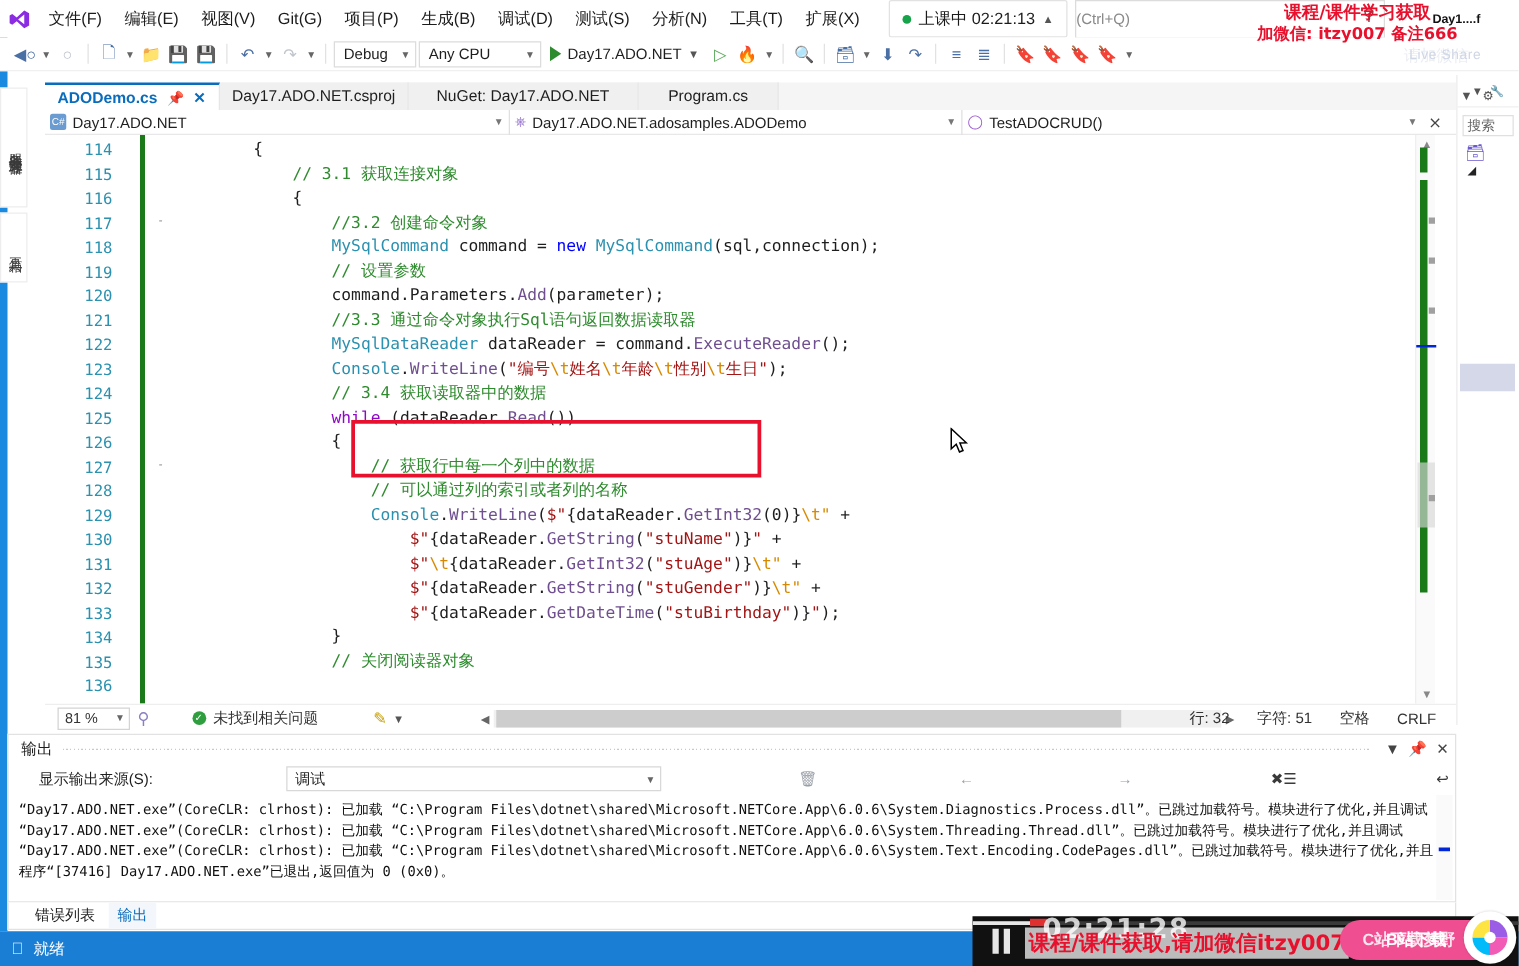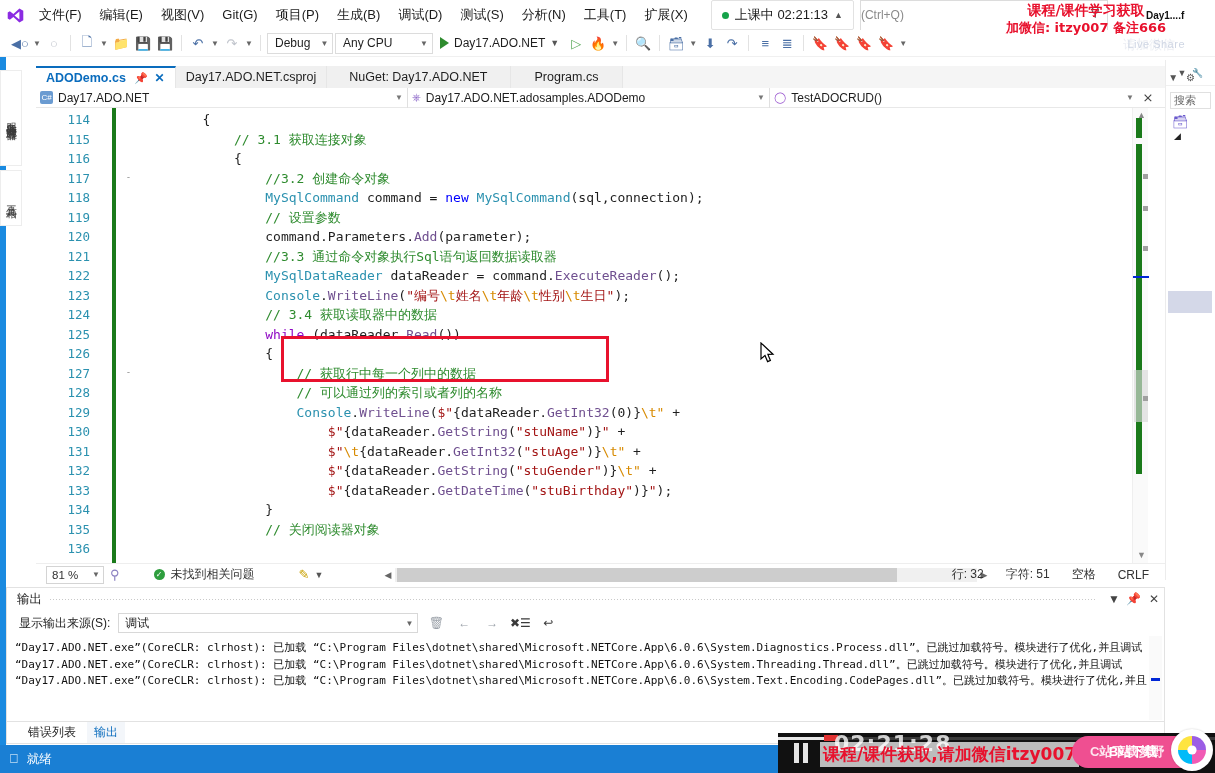--- a/index.html
+++ b/index.html
@@ -173,21 +173,21 @@
     border:1px solid #e2e2e2;
   }
   #out-header{
     height:22px; display:flex; align-items:center; padding-left:10px; font-size:12.5px;
     background:#ffffff; position:relative;
   }
   #out-header .dots{ flex:1; height:1px; margin:0 8px;
     background-image:repeating-linear-gradient(to right,#c9c9c9 0 1px,transparent 1px 3px); }
   #out-header .ctl{ width:20px; text-align:center; font-size:12px; color:#444; }
   #out-toolbar{
-    height:26px; display:flex; align-items:center; padding-left:12px; gap:8px; font-size:12px;
+    height:26px; display:flex; align-items:center; padding-left:24px; gap:8px; font-size:12px;justify-content:space-between;
   }
   #out-src-label{ color:#1e1e1e; }
   #out-src-combo{
     width:300px; height:20px; border:1px solid #d8d8d8; background:#fff; display:flex;
     align-items:center; padding:0 4px 0 6px; font-size:12px;
   }
   #out-src-combo .cc{ margin-left:auto; font-size:8px; color:#666; }
   .otb{ width:20px;height:20px;display:flex;align-items:center;justify-content:center;
         font-size:12px;color:#9aa0a8; }
   .otb.on{ color:#3a3a3a; }
@@ -527,20 +527,21 @@
     <span class="otb">🗑</span>
     <span class="otb">←</span>
     <span class="otb">→</span>
     <span class="otb on">✖☰</span>
     <span class="otb on">↩</span>
   </div>
   <div id="out-body">
       <div class="oline">“Day17.ADO.NET.exe”(CoreCLR: clrhost): 已加载 “C:\Program Files\dotnet\shared\Microsoft.NETCore.App\6.0.6\System.Diagnostics.Process.dll”。已跳过加载符号。模块进行了优化,并且调试</div>
       <div class="oline">“Day17.ADO.NET.exe”(CoreCLR: clrhost): 已加载 “C:\Program Files\dotnet\shared\Microsoft.NETCore.App\6.0.6\System.Threading.Thread.dll”。已跳过加载符号。模块进行了优化,并且调试</div>
       <div class="oline">“Day17.ADO.NET.exe”(CoreCLR: clrhost): 已加载 “C:\Program Files\dotnet\shared\Microsoft.NETCore.App\6.0.6\System.Text.Encoding.CodePages.dll”。已跳过加载符号。模块进行了优化,并且</div>
+      <div class="oline">程序“[37416] Day17.ADO.NET.exe”已退出,返回值为 0 (0x0)。</div>
     </div>
   <div id="out-vscroll">
     <div id="out-vthumb"></div>
   </div>
 </div>
 
 <div id="bottomtabs">
   <div class="btab">错误列表</div>
   <div class="btab sel">输出</div>
 </div>

